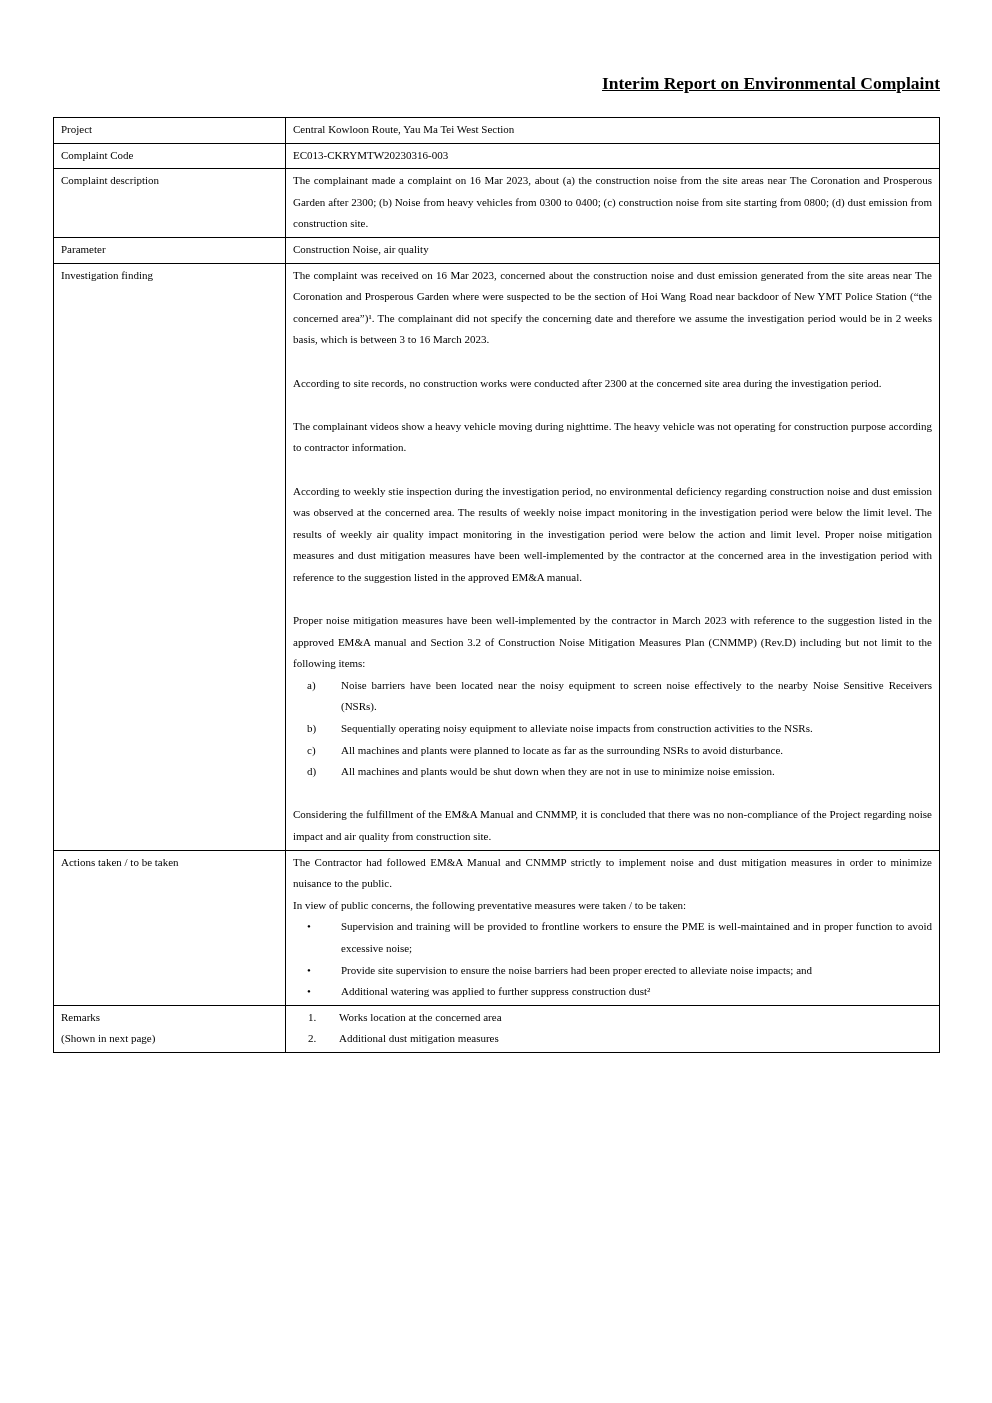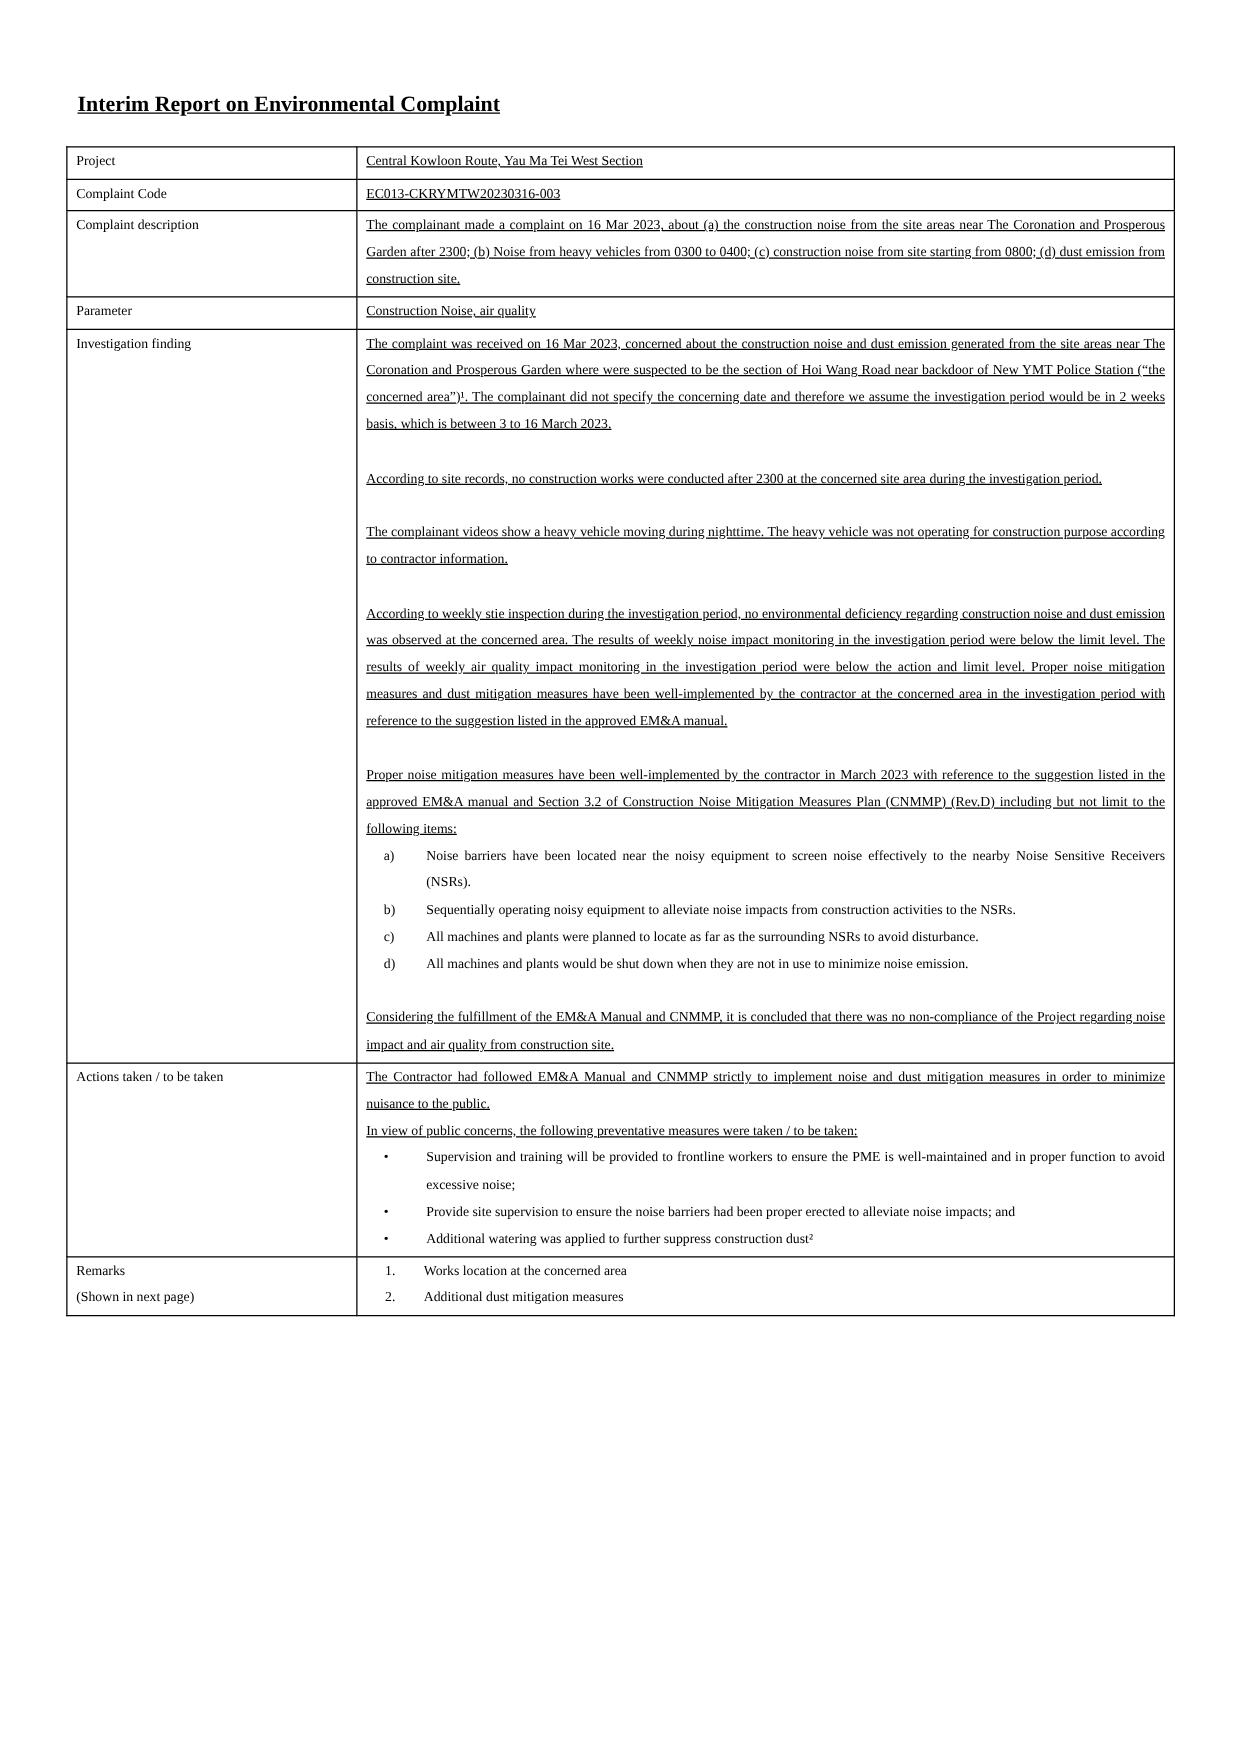--- a/index.html
+++ b/index.html
@@ -14,36 +14,37 @@
     padding: 73px 52px 0 53px;
     position: relative;
     overflow: hidden;
   }
   .doc-title {
     font-size: 17.5px;
     line-height: 20px;
     font-weight: bold;
     text-decoration: underline;
     margin: 0 0 24px 9px;
+    text-align: right;
   }
   table.report {
     border-collapse: collapse;
     width: 887px;
     table-layout: fixed;
     font-size: 11px;
     line-height: 21.6px;
   }
   table.report td {
     border: 1.5px solid #000;
     vertical-align: top;
     padding: 1px 7px 2px 7px;
   }
   td.cell-label { width: 217px; }
   .cell-label div { text-align: left; }
-  .p { text-align: justify; margin: 0; text-decoration: underline; }
+  .p { text-align: justify; margin: 0; }
   .gap { height: 21.6px; }
   .li {
     margin-left: 14px;
     padding-left: 34px;
     text-indent: -34px;
     text-align: justify;
   }
   .li .marker { display: inline-block; width: 34px; text-indent: 0; }
   .li.sm { margin-left: 15px; padding-left: 31px; text-indent: -31px; }
   .li.sm .marker { width: 31px; }

